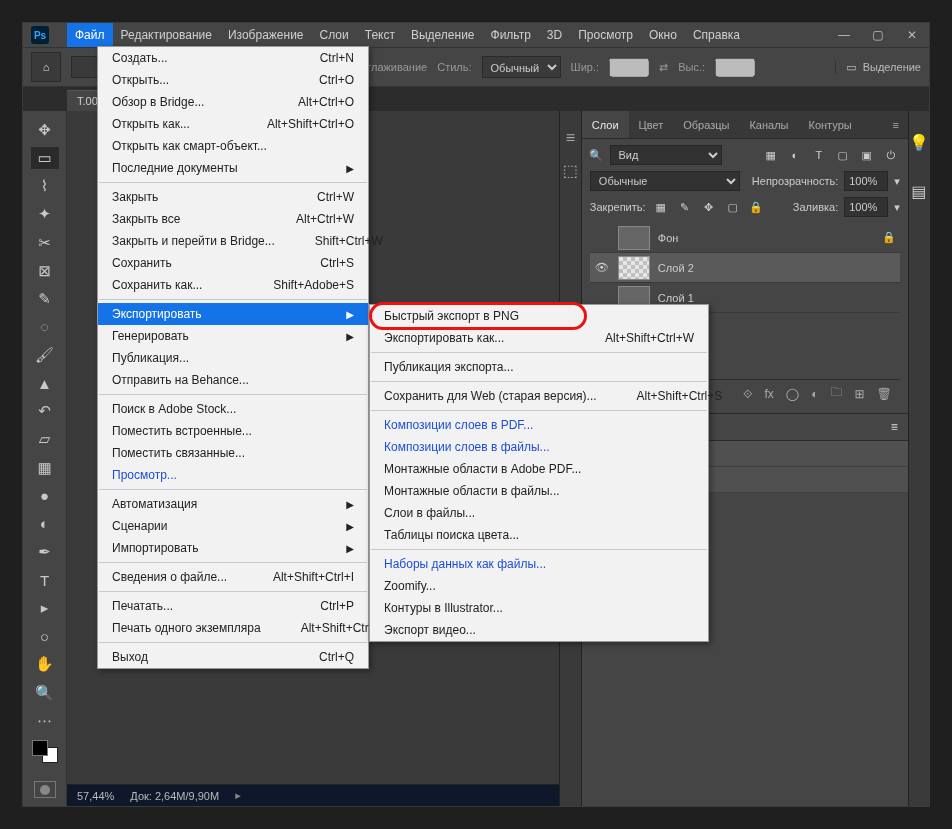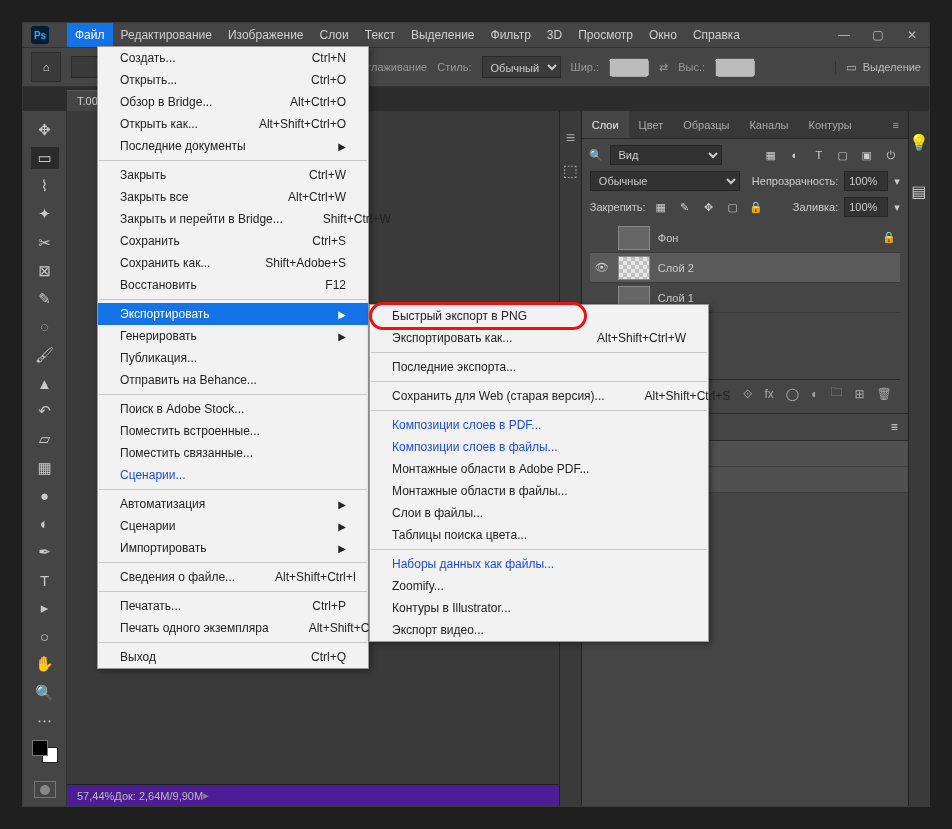--- a/index.html
+++ b/index.html
@@ -46,21 +46,21 @@
 .checker { position:absolute; left:0; top:196px; width:100%; height:196px;
  background-image:
   linear-gradient(45deg,#bfbfbf 25%,transparent 25%),
   linear-gradient(-45deg,#bfbfbf 25%,transparent 25%),
   linear-gradient(45deg,transparent 75%,#bfbfbf 75%),
   linear-gradient(-45deg,transparent 75%,#bfbfbf 75%);
  background-size:20px 20px;
  background-position:0 0,0 10px,10px -10px,-10px 0;
  background-color:#e6e6e6;
 }
-.statusbar { height:22px; background:#4c1d95; border-top:1px solid #222; color:#bbb; font-size:11px; display:flex; align-items:center; padding:0 10px;}
+.statusbar { height:22px; background:#0f172a; border-top:1px solid #222; color:#bbb; font-size:11px; display:flex; align-items:center; gap:16px; padding:0 10px;}
 .statusbar .arrow { color:#888; }
 
 
 .rightcol { width:370px; display:flex; background:#2c2c2c; }
 .panelstrip { width:36px; background:#3a3a3a; border-left:1px solid #222; border-right:1px solid #222; display:flex; flex-direction:column; align-items:center; padding-top:18px; gap:14px; color:#aaa;}
 .panels { flex:1; display:flex; flex-direction:column; background:#454545; }
 .paneltabs { height:28px; display:flex; background:#383838; font-size:11px; color:#aaa; border-bottom:1px solid #2a2a2a;}
 .ptab { padding:0 10px; display:flex; align-items:center; }
 .ptab.active { background:#454545; color:#e8e8e8; }
 .ptab-menu { margin-left:auto; width:24px; display:flex; align-items:center; justify-content:center;}
@@ -84,21 +84,21 @@
 .layer .name { font-size:11px; }
 .layer .lock { margin-left:auto; color:#bbb; font-size:11px;}
 .layerbottom { height:28px; border-top:1px solid #2a2a2a; display:flex; align-items:center; justify-content:flex-end; gap:12px; padding:0 8px; color:#aaa; font-size:12px; margin-top:60px;}
 .propsection { background:#454545; }
 .propsection .title { font-size:12px; color:#ddd; padding:6px 10px; border-top:1px solid #2a2a2a; border-bottom:1px solid #2a2a2a; display:flex; align-items:center; justify-content:space-between;}
 .proprow { font-size:11px; color:#ccc; height:26px; display:flex; align-items:center; padding:0 14px; background:#505050; border-bottom:1px solid #3f3f3f;}
 .dockstrip { width:34px; background:#3a3a3a; border-left:1px solid #222; display:flex; flex-direction:column; align-items:center; padding-top:22px; gap:30px; color:#c9c9c9;}
 
 
 .dropdown { position:absolute; background:#f2f2f2; border:1px solid #999; box-shadow:2px 2px 6px rgba(0,0,0,.4); font-size:12px; color:#222; z-index:50; }
-.dropdown .mi { height:22px; display:flex; align-items:center; padding:0 22px; white-space:nowrap; position:relative; }
+.dropdown .mi { height:22px; display:flex; align-items:center; padding:0 14px; white-space:nowrap; position:relative; }
 .dropdown .mi.disabled { color:#1d4ed8; }
 .dropdown .mi.highlight { background:#1473e6; color:#fff; }
 .dropdown .mi .short { margin-left:auto; padding-left:40px; }
 .dropdown .mi .sub { margin-left:auto; padding-left:40px; font-size:10px;}
 .dropdown .sep { height:1px; background:#c8c8c8; margin:3px 1px; }
 .highlight-box { border:3px solid #e11; border-radius:14px; position:absolute; pointer-events:none; z-index:60;}
 </style>
 </head>
 <body>
 
@@ -315,20 +315,23 @@
     </div>
     <div class="mi">
       <span>Обзор в Bridge...</span>
       <span class="short">Alt+Ctrl+O</span>
     </div>
     <div class="mi">
       <span>Открыть как...</span>
       <span class="short">Alt+Shift+Ctrl+O</span>
     </div>
     <div class="mi">
+      <span>Открыть как смарт-объект...</span>
+    </div>
+    <div class="mi">
       <span>Последние документы</span>
       <span class="sub">▶</span>
     </div>
     <div class="sep"></div>
     <div class="mi">
       <span>Закрыть</span>
       <span class="short">Ctrl+W</span>
     </div>
     <div class="mi">
       <span>Закрыть все</span>
@@ -339,24 +342,20 @@
       <span class="short">Shift+Ctrl+W</span>
     </div>
     <div class="mi">
       <span>Сохранить</span>
       <span class="short">Ctrl+S</span>
     </div>
     <div class="mi">
       <span>Сохранить как...</span>
       <span class="short">Shift+Adobe+S</span>
     </div>
-    <div class="mi">
-      <span>Восстановить</span>
-      <span class="short">F12</span>
-    </div>
     <div class="sep"></div>
     <div class="mi highlight">
       <span>Экспортировать</span>
       <span class="sub">▶</span>
     </div>
     <div class="mi">
       <span>Генерировать</span>
       <span class="sub">▶</span>
     </div>
     <div class="mi">
@@ -369,21 +368,21 @@
     <div class="mi">
       <span>Поиск в Adobe Stock...</span>
     </div>
     <div class="mi">
       <span>Поместить встроенные...</span>
     </div>
     <div class="mi">
       <span>Поместить связанные...</span>
     </div>
     <div class="mi disabled">
-      <span>Сценарии...</span>
+      <span>Просмотр...</span>
     </div>
     <div class="sep"></div>
     <div class="mi">
       <span>Автоматизация</span>
       <span class="sub">▶</span>
     </div>
     <div class="mi">
       <span>Сценарии</span>
       <span class="sub">▶</span>
     </div>
@@ -415,21 +414,21 @@
 <div class="dropdown" id="exportMenu" style="top:304px; left:369px; width:340px;">
     <div class="mi">
       <span>Быстрый экспорт в PNG</span>
     </div>
     <div class="mi">
       <span>Экспортировать как...</span>
       <span class="short">Alt+Shift+Ctrl+W</span>
     </div>
     <div class="sep"></div>
     <div class="mi">
-      <span>Последние экспорта...</span>
+      <span>Публикация экспорта...</span>
     </div>
     <div class="sep"></div>
     <div class="mi">
       <span>Сохранить для Web (старая версия)...</span>
       <span class="short">Alt+Shift+Ctrl+S</span>
     </div>
     <div class="sep"></div>
     <div class="mi disabled">
       <span>Композиции слоев в PDF...</span>
     </div>

